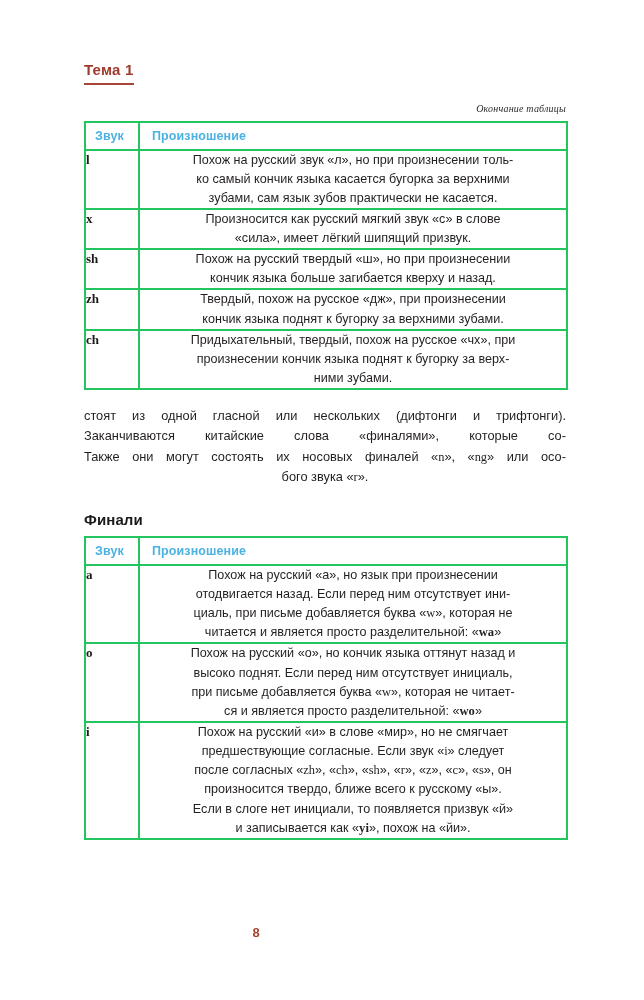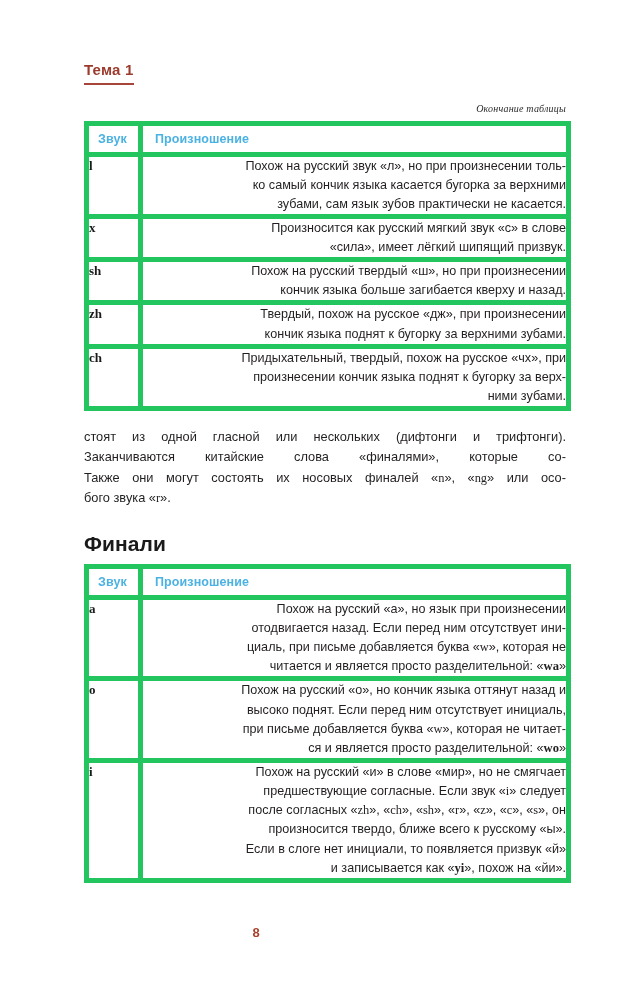--- a/index.html
+++ b/index.html
@@ -64,21 +64,21 @@
     margin-top: 6px;
   }
   table.pron-table.first { margin-top: 7px; }
   table.pron-table.second { margin-top: 8px; }
 
   table.pron-table col.c-sound { width: 54px; }
   table.pron-table col.c-desc  { width: 428px; }
 
   table.pron-table th,
   table.pron-table td {
-    border: 5px solid #22c55e;
+    border: 2px solid #22c55e;
     vertical-align: top;
     padding: 0;
   }
 
   table.pron-table th {
     font-family: "Liberation Sans", sans-serif;
     font-size: 12.5px;
     font-weight: bold;
     color: #4cb2e2;
     text-align: left;
@@ -95,52 +95,53 @@
     color: #1a1a1a;
     line-height: 1.35;
   }
 
   td.desc {
     font-family: "Liberation Sans", sans-serif;
     font-size: 12.6px;
     line-height: 1.52;
     color: #231f20;
     padding: 9px 10px 10px 12px;
-    text-align: right;
+    text-align: center;
   }
   td.desc .ln { display: block; white-space: pre; }
 
   
   .lat { font-family: "Liberation Serif", serif; font-size: 12.4px; }
   .lat-b { font-family: "Liberation Serif", serif; font-weight: bold; font-size: 12.6px; }
 
   
   .body-par {
     margin-top: 16px;
     width: 482px;
     font-family: "Liberation Sans", sans-serif;
     font-size: 12.8px;
     line-height: 1.58;
     color: #231f20;
   }
   .body-par .ln {
     display: block;
     white-space: pre;
+    text-align: center;
   }
   .body-par .ln.justify {
     white-space: normal;
     text-align: justify;
     text-align-last: justify;
   }
 
   
   .section-head {
     margin-top: 23px;
     font-family: "Liberation Sans", sans-serif;
-    font-size: 21px;
+    font-size: 15px;
     font-weight: bold;
     color: #1a1a1a;
     letter-spacing: 0.1px;
   }
 
   
   .folio {
     position: absolute;
     left: 0;
     right: 0;

